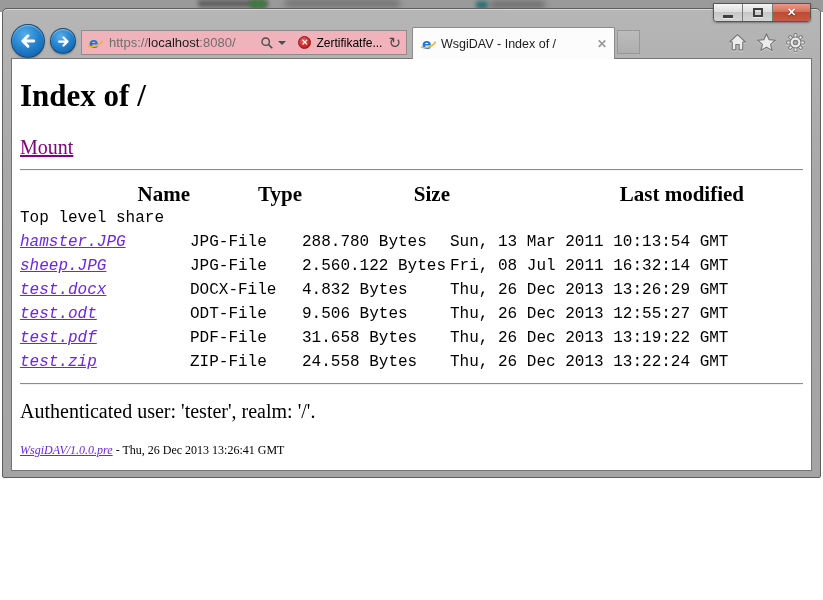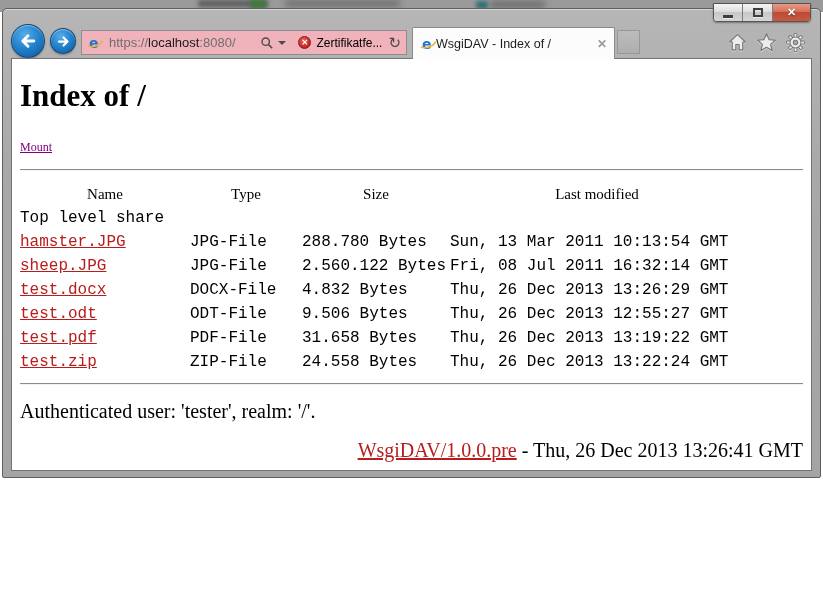--- a/index.html
+++ b/index.html
@@ -62,51 +62,51 @@
             background:radial-gradient(circle at 40% 32%, #e66060, #c02020 75%);
             border:1px solid #8e1414; color:#fff; font-size:8px; font-weight:bold;
             display:flex; align-items:center; justify-content:center; line-height:1; }
   .cert-label { font-size:12px; color:#000000; margin-left:5px; white-space:nowrap; }
   .refresh { font-size:15px; color:#4a4a4a; margin-left:6px; line-height:1; }
 
   
   .tab { position:absolute; left:409px; top:18px; width:203px; height:32px; z-index:3;
             background:#fcfcfc; border:1px solid #8a8a8a; border-bottom:none;
             border-radius:2px 2px 0 0; display:flex; align-items:center; padding:0 7px; }
-  .tab-title { font-size:12.5px; color:#1c1c1c; flex:1; white-space:nowrap;
+  .tab-title { font-size:12.5px; color:#1c1c1c; margin-left:5px; flex:1; white-space:nowrap;
             overflow:hidden; }
   .tab-close { color:#9b9b9b; font-size:12px; font-weight:bold; cursor:default; }
   .tab-stub { position:absolute; left:614px; top:21px; width:23px; height:24px;
             background:linear-gradient(#bcbcbc,#aeaeae); border:1px solid #979797; }
 
   
   .tool-icons { position:absolute; left:724px; top:23px; display:flex; gap:8px; align-items:center; }
   .tool-icons svg { filter:drop-shadow(0 1px 0 rgba(255,255,255,.4)); }
 
   
   .viewport { position:absolute; left:8px; top:49px; width:801px; height:413px; z-index:2;
             background:#fff; border:1px solid #747474; overflow:hidden; }
   .page { padding:0 8px; font-family:"Liberation Serif",serif; color:#000; }
   .page h1 { font-size:31px; line-height:38px; font-weight:bold; margin:18px 0 0; }
-  .mount-line { margin:23px 0 0; font-size:12px; line-height:19px; }
+  .mount-line { margin:23px 0 0; font-size:20px; line-height:19px; }
   a.purple-link { color:#800080; text-decoration:underline; cursor:pointer; }
-  a.blue-link { color:#b91c1c; text-decoration:underline; cursor:pointer; }
+  a.blue-link { color:#6d28d9; text-decoration:underline; cursor:pointer;font-style:italic; }
   hr.rule { margin:12px 0 0; border:none; height:2px;
             border-top:1px solid #8c8c8c; border-bottom:1px solid #f2f2f2; }
   hr.rule2 { margin:9px 0 0; }
 
   table.files { border-collapse:collapse; width:724px; margin-top:11px;
             font-family:"Liberation Mono",monospace; font-size:16px; }
-  table.files th { font-family:"Liberation Serif",serif; font-size:15px; font-weight:normal;
-            text-align:center; line-height:24px; padding:0; }
+  table.files th { font-family:"Liberation Serif",serif; font-size:21px; font-weight:bold;
+            text-align:right; line-height:24px; padding:0; }
   table.files td { line-height:24px; padding:0; white-space:nowrap; }
   .col-name { width:170px; } .col-type { width:112px; } .col-size { width:148px; }
   th.ar, td.ar { text-align:left; }
   .auth-line { margin:17px 0 0; font-size:20px; line-height:19px; }
-  .server-line { margin:20px 0 0; font-size:20px; line-height:19px;text-align:right; }
+  .server-line { margin:20px 0 0; font-size:12px; line-height:19px; }
 </style>
 </head>
 <body>
 
 <div class="canvas">
 
   <div class="desktop">
     <div class="smudge sm1"></div>
     <div class="smudge sm2"></div>
     <div class="smudge sm3"></div>

